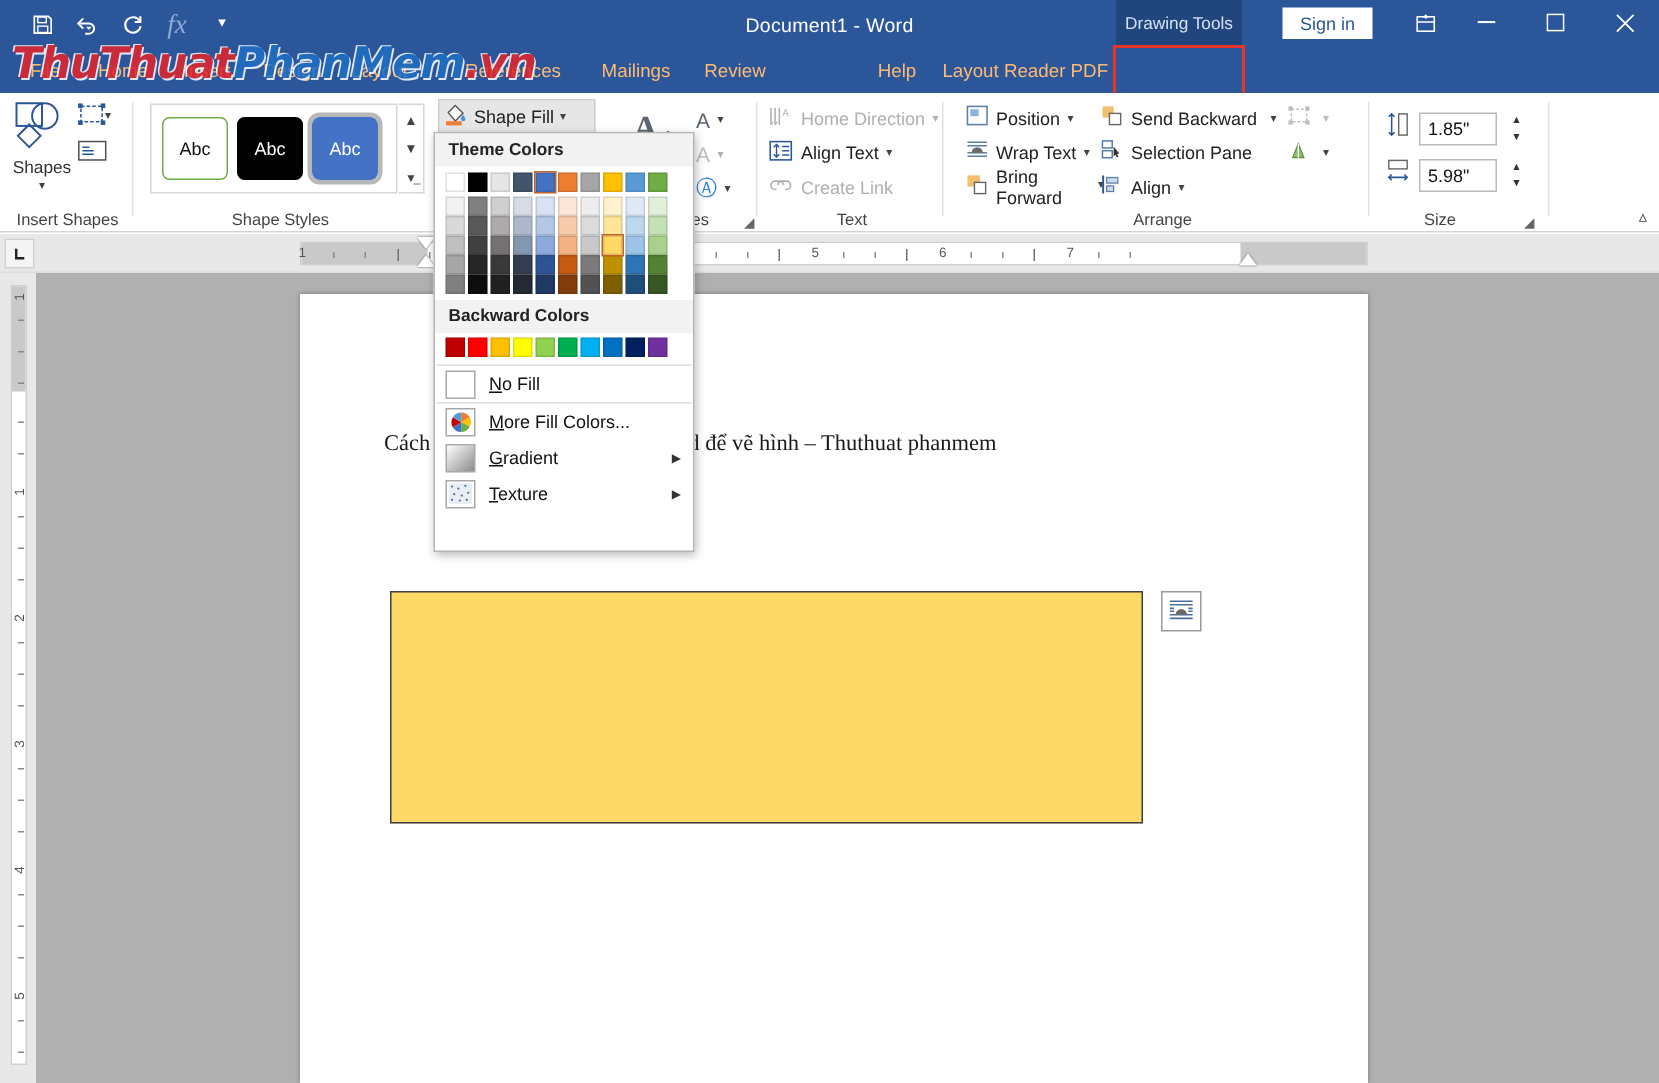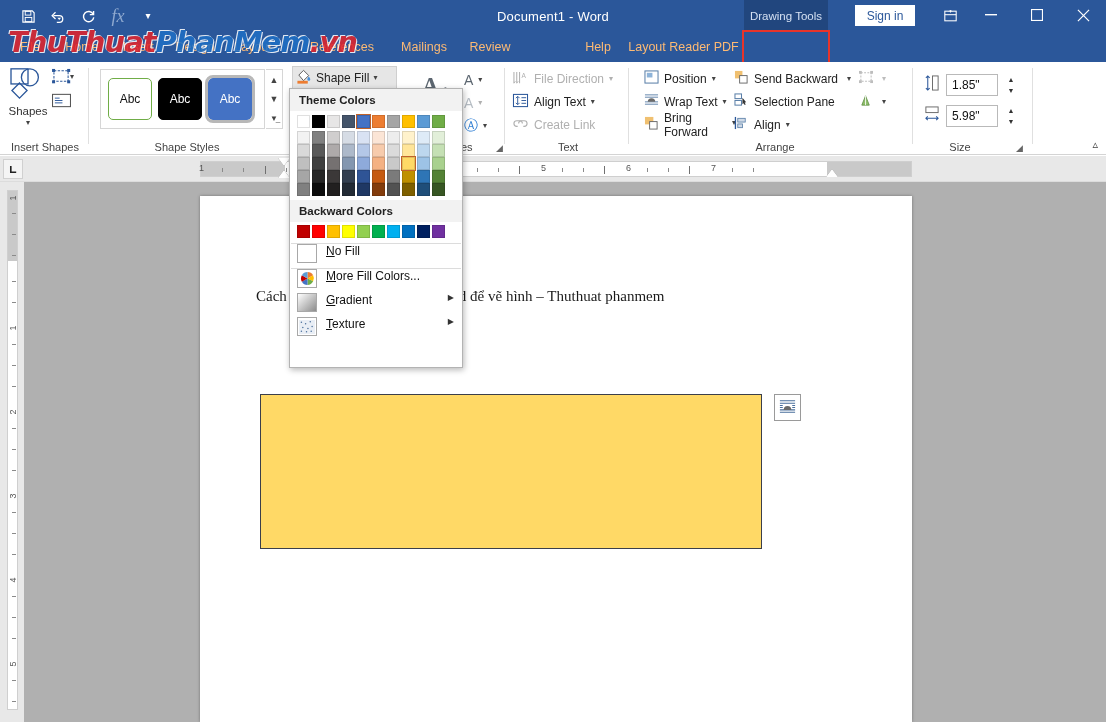--- a/index.html
+++ b/index.html
@@ -264,21 +264,21 @@
   .swatch-grid { display: flex; gap: 2px; padding: 4px 7px 0 7px; }
   .sw-col { display: flex; flex-direction: column; }
   .sw {
     width: 13px; height: 13px; border: .5px solid rgba(0,0,0,.12);
   }
   .sw-top { margin-bottom: 3px; }
   .sw-sel { outline: 1.4px solid #c0622a; outline-offset: 0px; position: relative; z-index: 2; }
   .std-grid { display: flex; gap: 2px; padding: 3px 7px 5px 7px; }
   .menu-sep { height: 1px; background: #dcdcdc; margin: 0 1px; }
   .menu-item {
-    height: 24px; display: flex; gap: 9px;
+    height: 24px; display: flex; align-items: center; gap: 9px;
     padding-left: 7px; font-size: 12px; color: #111; position: relative;
   }
   .mi-icon {
     width: 20px; height: 19px; border: 1px solid #a8a8a8; background: #fff;
     display: flex; align-items: center; justify-content: center; flex: 0 0 auto;
   }
   .mi-arrow { position: absolute; right: 8px; font-size: 8px; color: #333; }
   .u { text-decoration: underline; }
 </style>
 </head>
@@ -485,21 +485,21 @@
 
     <div class="rgroup g-text">
       <div class="txtrow dis" style="margin-top:5px;">
         <span>
           <svg width="17" height="15" viewBox="0 0 18 16">
               <path d="M2 2v12M5 2v12M8 2v12" stroke="#b0b0b0" stroke-width="1.1"></path>
               <text x="10" y="8" font-size="7" fill="#b0b0b0" font-family="Liberation Sans, sans-serif">A</text>
               <path d="M2 14l1.5-2M5 14l1.5-2" stroke="#b0b0b0" stroke-width="1"></path>
             </svg>
         </span>
-        <span>File Direction</span>
+        <span>Home Direction</span>
         <span class="caret" style="color:#b0b0b0;">▾</span>
       </div>
       <div class="txtrow en">
         <span>
           <svg width="17" height="15" viewBox="0 0 18 16">
               <rect x="1.5" y="1.5" width="15" height="13" fill="none" stroke="#2b579a" stroke-width="1.1"></rect>
               <path d="M6 4v8M4 5.5L6 3.5l2 2M4 10.5L6 12.5l2-2" stroke="#2b579a" stroke-width="1" fill="none"></path>
               <path d="M10 5h5M10 8h5M10 11h5" stroke="#2b579a" stroke-width="1"></path>
             </svg>
         </span>

